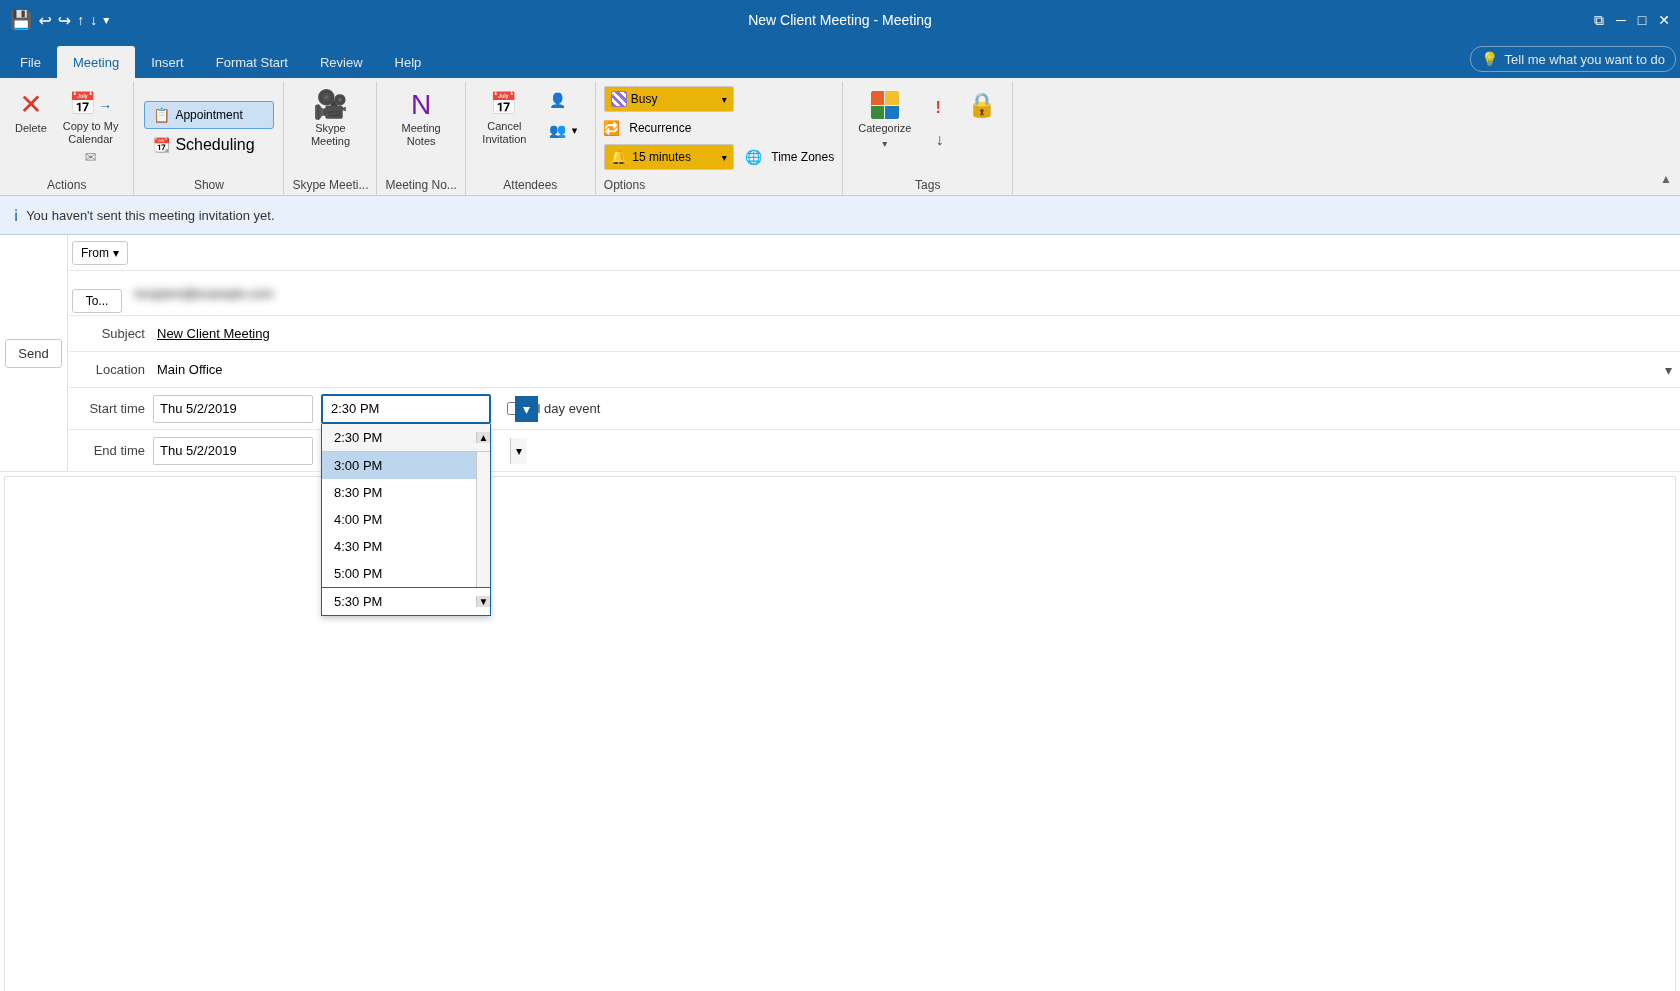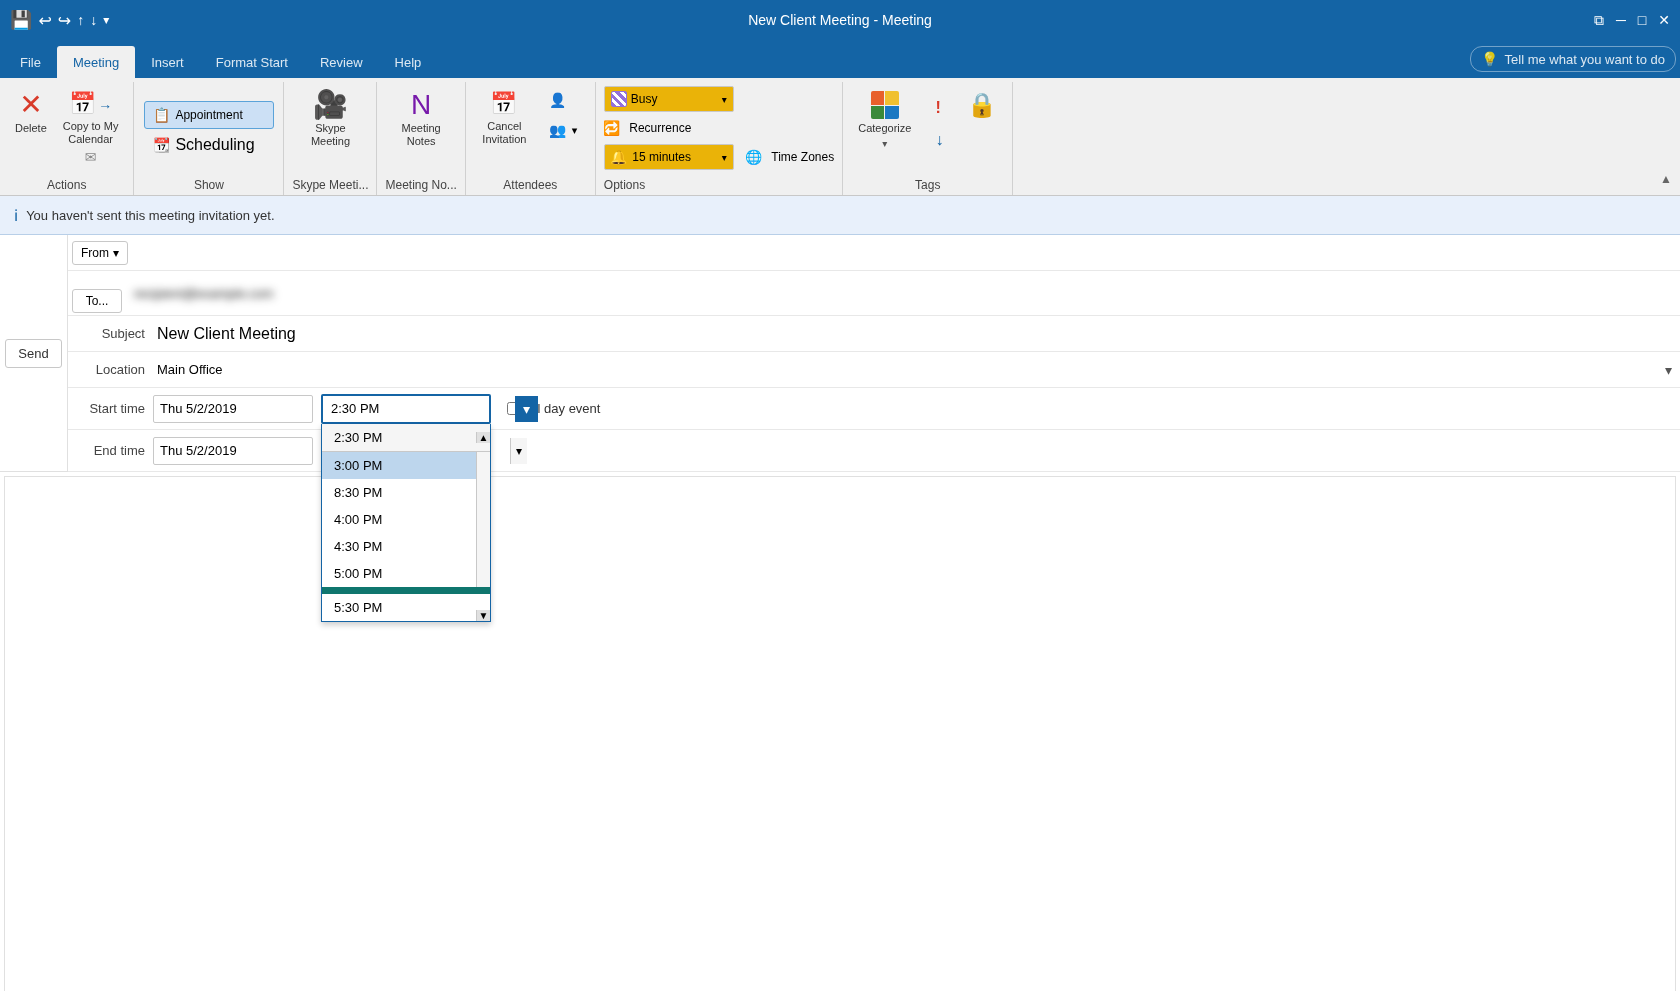--- a/index.html
+++ b/index.html
@@ -623,21 +623,21 @@
           </button>
         </div>
 
         <div class="field-row">
           <button class="to-btn">To...</button>
           <span class="blurred-text field-val">recipient@example.com</span>
         </div>
 
         <div class="field-row">
           <span class="field-lbl">Subject</span>
-          <input class="form-input" type="text" style="font-size: 16px; border: none; outline: none; flex: 1 1 0%; padding: 4px;" value="New Client Meeting">
+          <input class="form-input" type="text" style="font-size: 13px; border: none; outline: none; flex: 1 1 0%; padding: 4px; text-decoration: underline;" value="New Client Meeting">
         </div>
 
         <div class="field-row">
           <span class="field-lbl">Location</span>
           <div class="location-wrapper">
             <input class="location-input" type="text" value="Main Office" style="">
             <span class="location-arrow">▾</span>
           </div>
         </div>
 
@@ -668,21 +668,21 @@
                   <div class="time-popup-inner">
                     <div class="time-option selected" style="background:#bdd6ed;">3:00 PM</div>
                     <div class="time-option">8:30 PM</div>
                     <div class="time-option">4:00 PM</div>
                     <div class="time-option">4:30 PM</div>
                     <div class="time-option">5:00 PM</div>
                   </div>
                   <div style="position:absolute;right:0;top:0;width:14px;height:100%;background:#f5f5f5;border-left:1px solid #c8c8c8;"></div>
                 </div>
 
-                <div style="display:flex;align-items:flex-end;border-top:7px solid #0f766e;">
+                <div style="display:flex;align-items:center;border-top:1px solid #0f766e;">
                   <div class="time-popup-inner" style="flex:1;">
                     <div class="time-option">5:30 PM</div>
                   </div>
                   <div style="width:14px;background:#e0e0e0;border-left:1px solid #c8c8c8;display:flex;align-items:center;justify-content:center;font-size:10px;cursor:pointer;">▼</div>
                 </div>
               </div>
             </div>
           </div>
 
           <div class="all-day-check">

